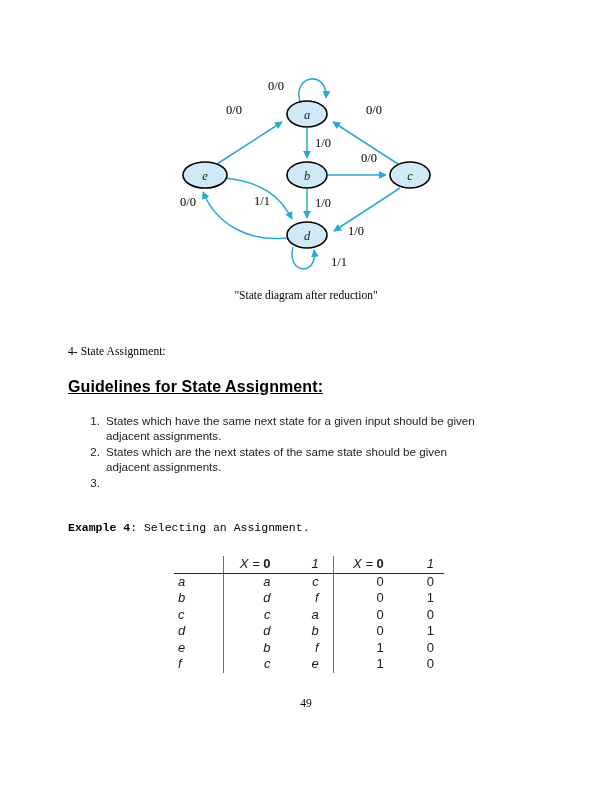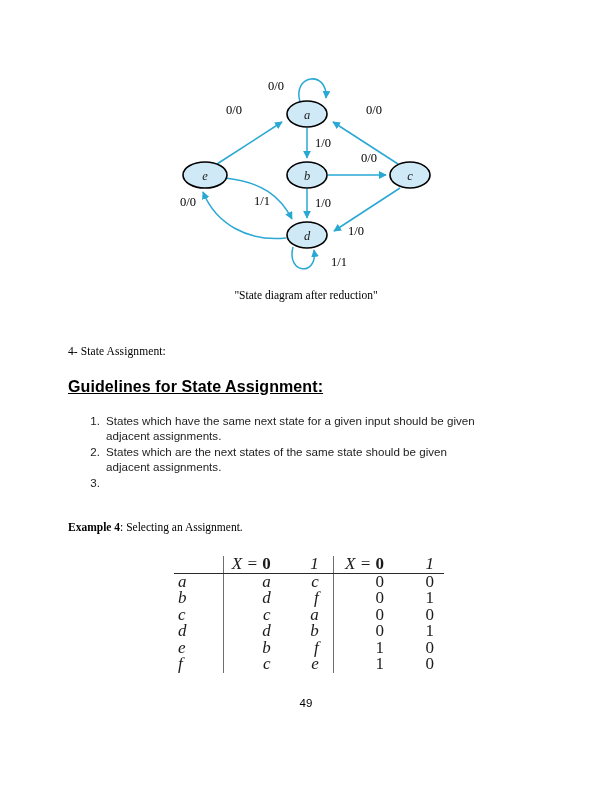--- a/index.html
+++ b/index.html
@@ -102,35 +102,35 @@
     left: 0;
     top: 0;
     width: 16px;
     text-align: right;
   }
 
   .example-line {
     position: absolute;
     left: 68px;
     top: 521px;
-    font-family: Liberation Serif, serif;
+    font-family: Liberation Mono, monospace;
     font-size: 11.5px;
   }
   .example-line .bold {
     font-weight: bold;
   }
 
   
   #assignment-table {
     position: absolute;
     left: 174px;
     top: 556px;
     width: 270px;
-    font-family: Liberation Serif, serif;
-    font-size: 17px;
+    font-family: Liberation Sans, sans-serif;
+    font-size: 13px;
     color: #1b1b1b;
   }
   #assignment-table table {
     border-collapse: collapse;
     width: 100%;
   }
   #assignment-table td, #assignment-table th {
     padding: 0;
     font-weight: normal;
     line-height: 16.5px;
@@ -161,21 +161,21 @@
   .tbl-body .col-ns0, .tbl-body .col-ns1 { font-style: italic; }
   .tbl-body .col-out0, .tbl-body .col-out1 { font-weight: bold; font-style: normal; }
   .tbl-body tr td.vline-left { border-left: 1.4px solid #6e6e6e; }
 
   .page-number {
     position: absolute;
     left: 0;
     top: 697px;
     width: 612px;
     text-align: center;
-    font-family: Liberation Sans, sans-serif;
+    font-family: Liberation Serif, serif;
     font-size: 11.5px;
   }
 </style>
 </head>
 <body>
 
 <div class="page">
 
   <div id="state-diagram-figure">
     <svg width="256" height="226" viewBox="0 0 256 226" xmlns="http://www.w3.org/2000/svg">

